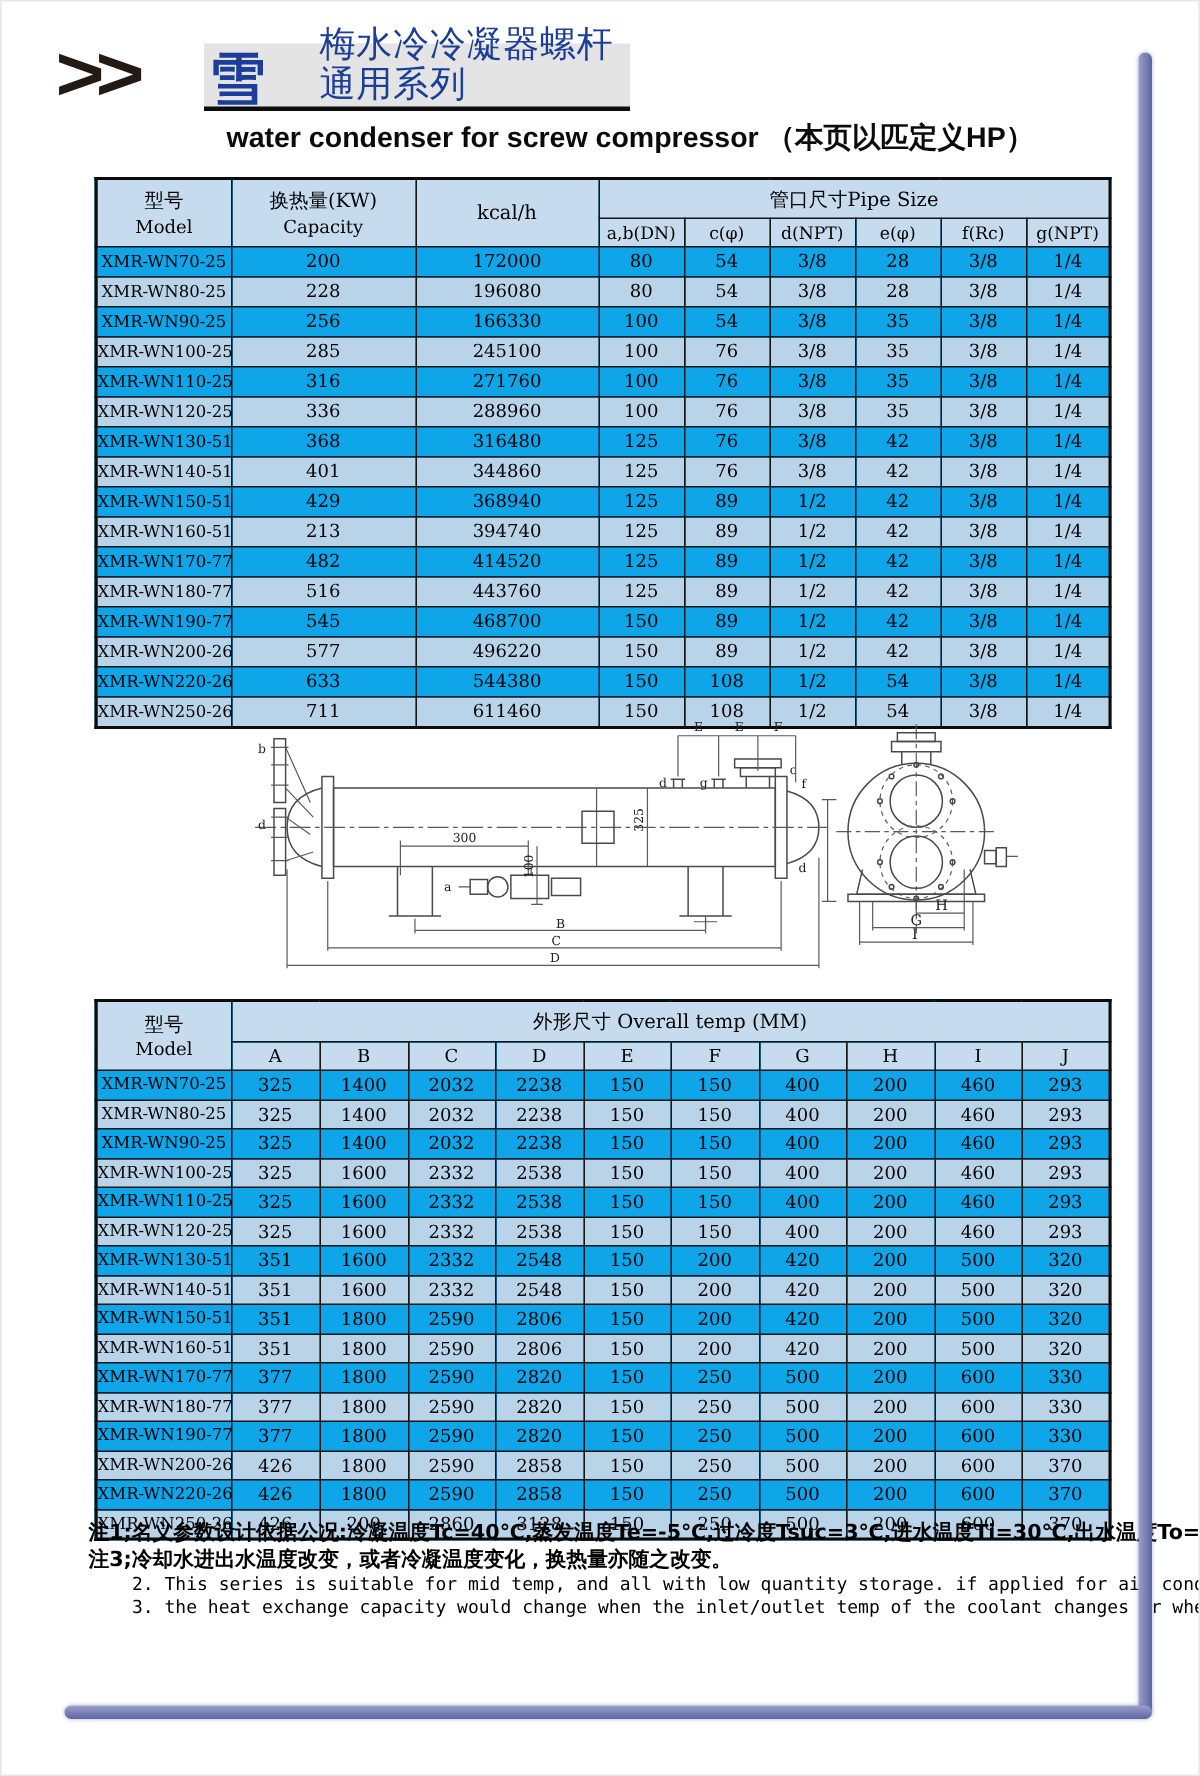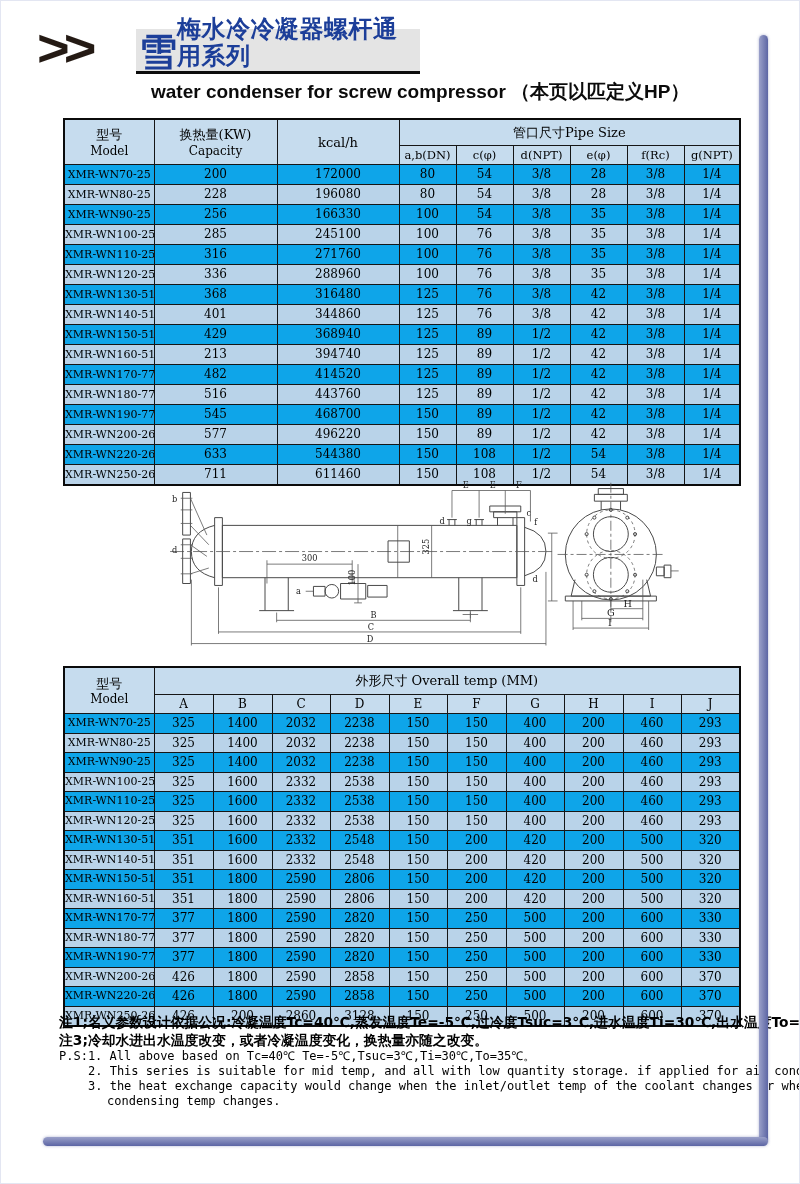--- a/index.html
+++ b/index.html
@@ -8,22 +8,22 @@
 
   
   .chevrons{position:absolute;left:36px;top:20px;font-family:"Liberation Sans",sans-serif;
             font-weight:700;font-size:56px;line-height:1;color:#241a14;letter-spacing:-6px;
             transform:scaleY(.92);}
   .title-box{position:absolute;left:135px;top:28px;width:278px;height:42px;background:#e4e4e4;
              border-bottom:3px solid #0d0d0d;display:flex;align-items:flex-end;padding:0 3px;
              box-sizing:content-box;}
   .title-xue{font-family:"DejaVu Sans",sans-serif;font-weight:700;font-size:38px;line-height:.98;
              color:#1c3e99;}
-  .title-cn{font-family:"DejaVu Sans",sans-serif;font-weight:700;font-size:24px;line-height:1.1;
-            color:#1c3e99;padding-bottom:2px;letter-spacing:.5px;}
+  .title-cn{font-family:"DejaVu Sans",sans-serif;font-weight:400;font-size:24px;line-height:1.1;
+            color:#1c3e99;padding-bottom:2px;letter-spacing:.5px;margin-left:36px;}
   .subtitle{position:absolute;left:150px;top:78px;font-family:"Liberation Sans",sans-serif;
             font-weight:700;font-size:19px;color:#0b0b0b;}
 
   
   table{border-collapse:collapse;table-layout:fixed;position:absolute;background:#0ea5e9;
         border:2px solid #0b0b0b;}
   th,td{border:1px solid #161616;text-align:center;vertical-align:middle;padding:0;
         white-space:nowrap;overflow:hidden;font-weight:400;color:#000;}
   thead th{background:#c6dcee;}
   tbody tr:nth-child(even) td{background:#b9d3e9;}
@@ -631,21 +631,19 @@
           <td>200</td>
           <td>600</td>
           <td>370</td>
         </tr>
       </tbody>
   </table>
 
   <div class="notes">
     <div class="note-cn">注1;名义参数设计依据公况:冷凝温度Tc=40℃,蒸发温度Te=-5℃,过冷度Tsuc=3℃,进水温度Ti=30℃,出水温度To=35℃。</div>
     <div class="note-cn">注3;冷却水进出水温度改变，或者冷凝温度变化，换热量亦随之改变。</div>
-    <div class="note-en">P.S:1. All above based on Tc=40℃ Te=-5℃,Tsuc=3℃,Ti=30℃,To=35℃。</div>
     <div class="note-en ind1">2. This series is suitable for mid temp, and all with low quantity storage. if applied for air conditioning,</div>
     <div class="note-en ind1">3. the heat exchange capacity would change when the inlet/outlet temp of the coolant changes or when the</div>
-    <div class="note-en ind2">condensing temp changes.</div>
   </div>
 
   <div class="frame-right"></div>
   <div class="frame-bottom"></div>
 </div>
 
 </body></html>

